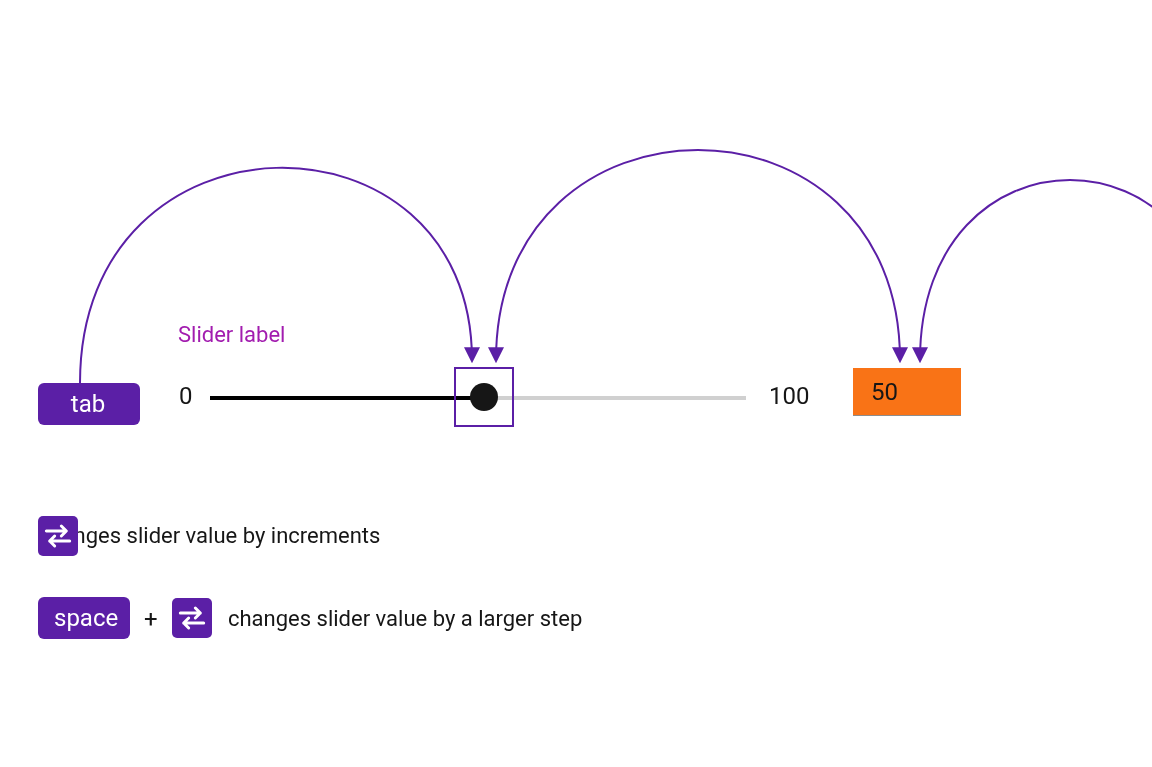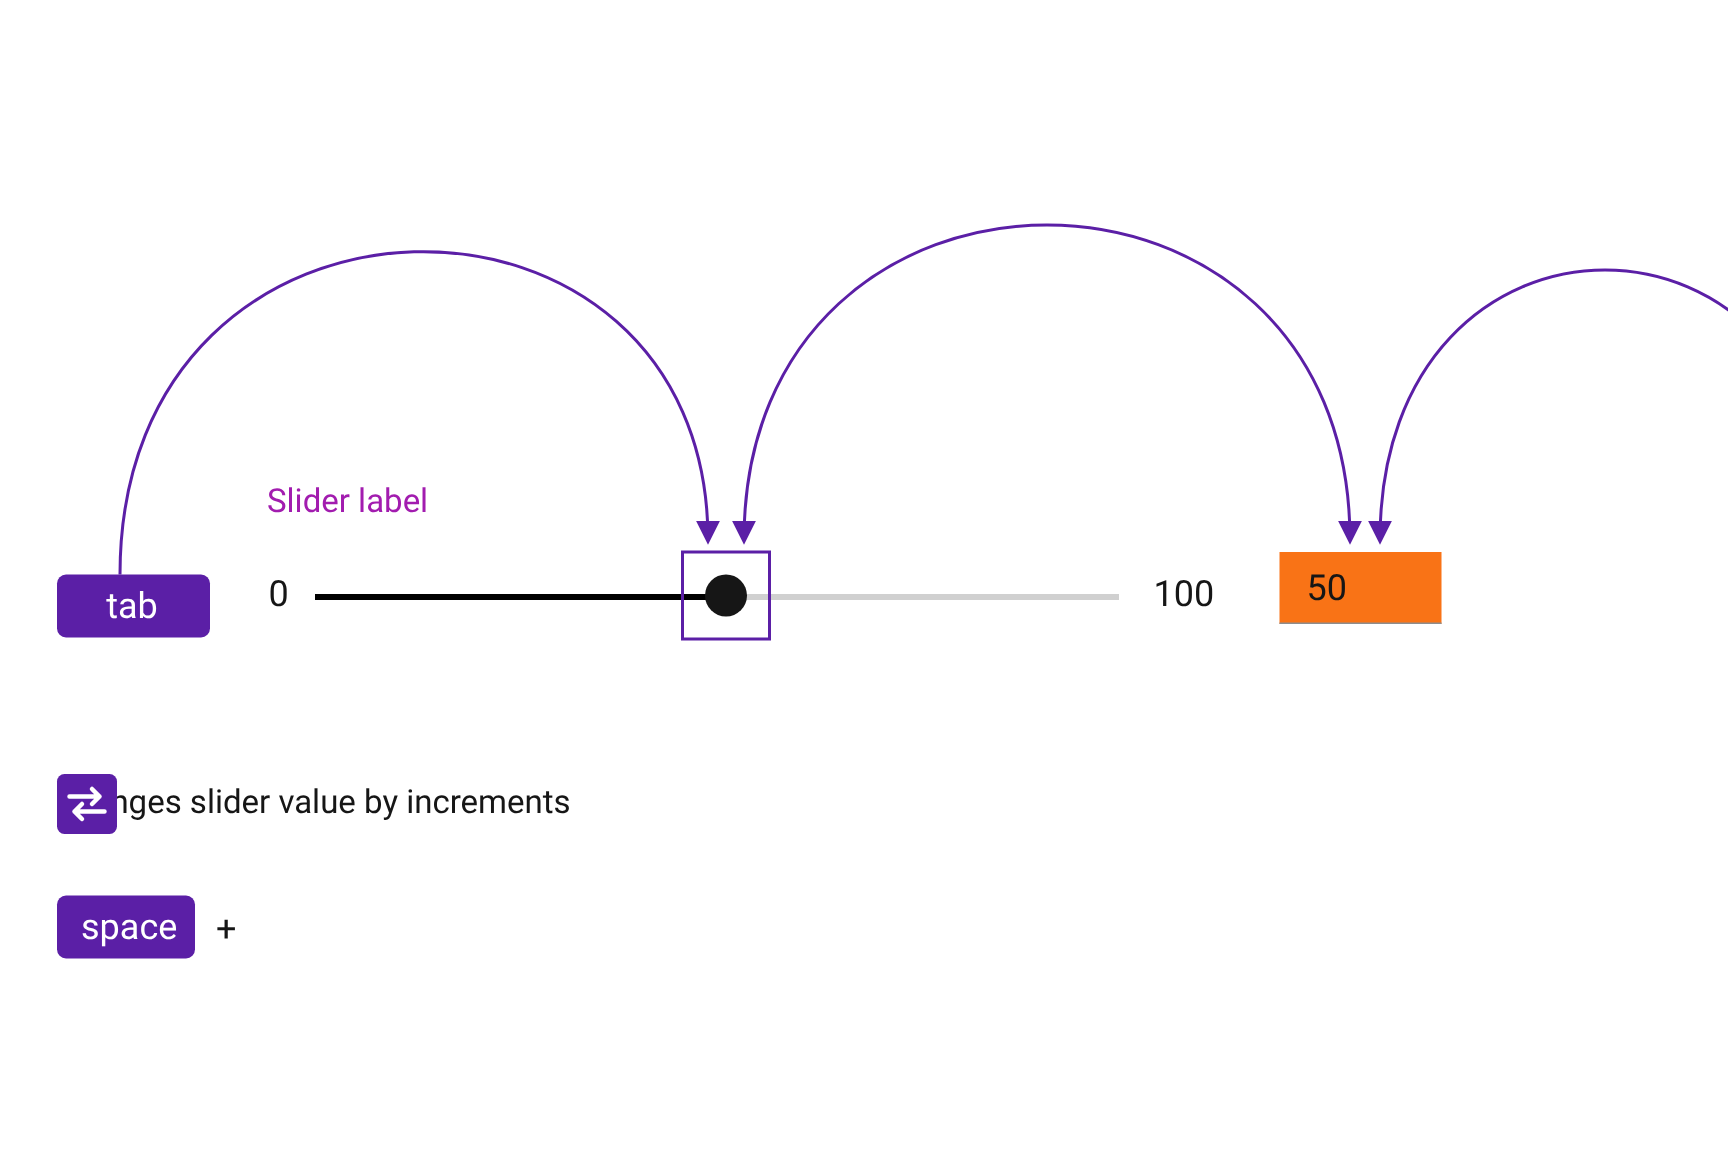--- a/index.html
+++ b/index.html
@@ -74,14 +74,23 @@
         <path d="M19 15 L7 15 M7 15 L10 12 M7 15 L10 18" stroke="#fff" stroke-width="1.8" fill="none" stroke-linecap="round" stroke-linejoin="round"></path>
       </svg>
     </div>
     <span>changes slider value by increments</span>
   </div>
 
   <div class="key space-k">
     <span>space</span>
   </div>
   <div class="plus" style="left:144px;top:605px">+</div>
+  <div style="position:absolute;left:172px;top:598px">
+    <div class="key small" style="position:relative;display:inline-flex;vertical-align:middle">
+      <svg class="icon-swap" viewBox="0 0 24 24">
+        <path d="M5 9 L17 9 M17 9 L14 6 M17 9 L14 12" stroke="#fff" stroke-width="1.8" fill="none" stroke-linecap="round" stroke-linejoin="round"></path>
+        <path d="M19 15 L7 15 M7 15 L10 12 M7 15 L10 18" stroke="#fff" stroke-width="1.8" fill="none" stroke-linecap="round" stroke-linejoin="round"></path>
+      </svg>
+    </div>
+    <span style="margin-left:12px;font-size:22px;vertical-align:middle">changes slider value by a larger step</span>
+  </div>
 
 </div>
 
 </body></html>

